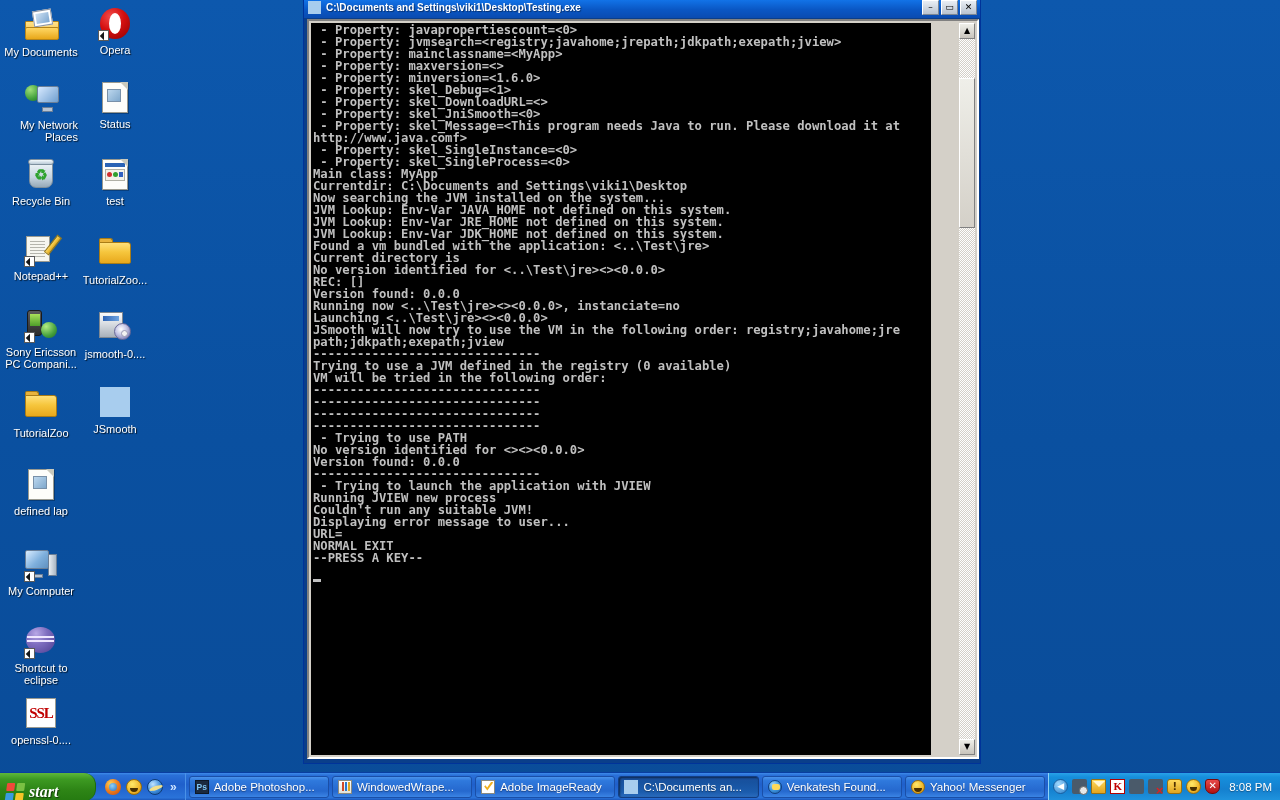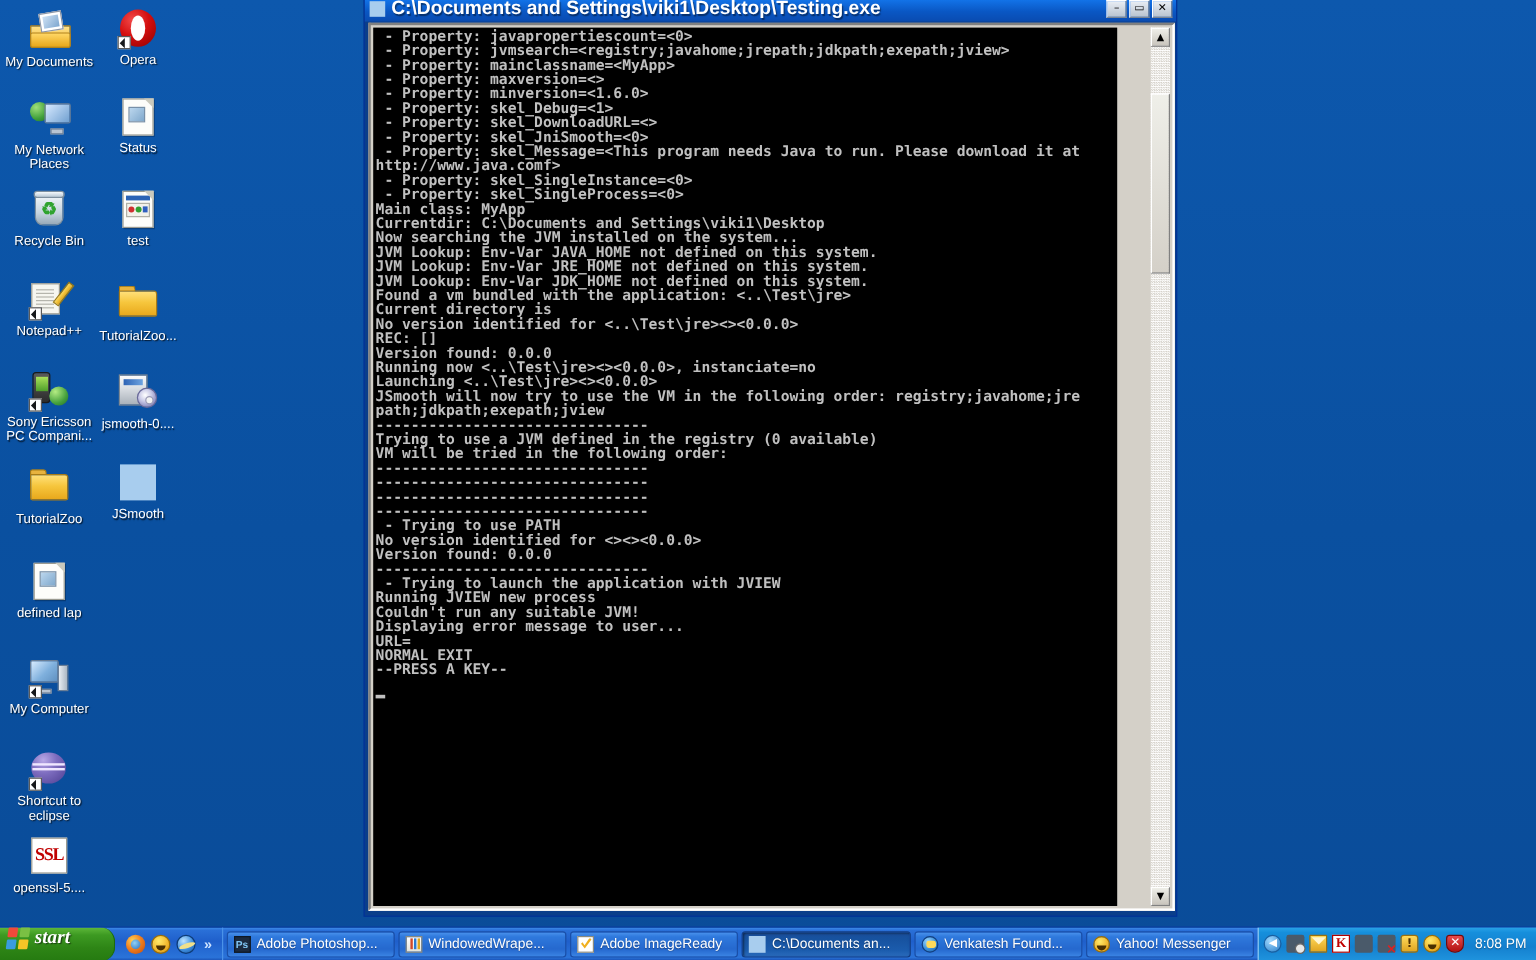--- a/index.html
+++ b/index.html
@@ -277,21 +277,21 @@
     padding-left: 4px;
   }
   #title-icon {
     width: 13px; height: 13px;
     background: #a8cdee;
     margin-right: 5px;
     flex: 0 0 auto;
   }
   #title-text {
     color: #ffffff;
-    font-size: 16px;
+    font-size: 10px;
     font-weight: bold;
     text-shadow: 1px 1px 1px rgba(0,0,0,.45);
     white-space: nowrap;
     overflow: hidden;
     flex: 1 1 auto;
   }
   #title-buttons { display: flex; gap: 2px; padding-right: 3px; flex: 0 0 auto; }
   .tb-btn {
     width: 17px; height: 15px;
     background: linear-gradient(180deg,#e9eef4,#b9c3cf);
@@ -377,21 +377,21 @@
     width: 1280px; height: 28px;
     background: linear-gradient(180deg,#3e8cea 0%,#2a70d8 8%,#1f5fcb 42%,#2a73d9 92%,#1c57bb 100%);
     border-top: 1px solid #0a3ea0;
     display: flex; align-items: stretch;
   }
   #start-button {
     width: 96px; height: 28px;
     background: linear-gradient(180deg,#5eb83a 0%,#3d9a22 22%,#2e8516 60%,#257a10 100%);
     border-right: 1px solid #1d6a0c;
     border-radius: 0 12px 12px 0;
-    display: flex; align-items: flex-start;
+    display: flex; align-items: flex-end;
     padding-left: 6px;
     position: relative;
   }
   #start-flag {
     width: 18px; height: 18px;
     display: grid; grid-template-columns: 1fr 1fr; grid-template-rows: 1fr 1fr;
     gap: 1.5px;
     transform: skewX(-8deg);
     margin-right: 5px;
   }
@@ -443,21 +443,20 @@
   #ql-more {
     color: #cfe4ff; font-size: 12px; font-weight: bold;
     line-height: 28px; padding: 0 2px;
   }
   #task-buttons {
     flex: 1 1 auto;
     display: flex; align-items: center;
     gap: 3px;
     padding: 2px 3px;
     overflow: hidden;
-    justify-content: flex-end;
   }
   .task-btn {
     flex: 0 1 155px;
     min-width: 0;
     height: 22px;
     background: linear-gradient(180deg,#4a93ec 0%,#2f79dd 18%,#2568ce 70%,#3b84e4 100%);
     border: 1px solid #1a4fa8;
     border-radius: 3px;
     display: flex; align-items: center;
     padding: 0 5px;
@@ -628,21 +627,21 @@
     <div class="desk-icon" style="left:77px; top:4px;">
       <div class="glyph">
         <div class="ic-opera">
             <div class="o"></div>
           </div>
         <span class="shortcut-arrow"></span>
       </div>
       <span class="label">Opera</span>
     </div>
 
-    <div class="desk-icon" style="left:3px;  top:78px;">
+    <div class="desk-icon" style="left:3px;  top:78px;text-align:right;">
       <div class="glyph">
         <div class="ic-net">
             <div class="globe"></div>
             <div class="mon"></div>
             <div class="base"></div>
           </div>
       </div>
       <span class="label">My Network Places</span>
     </div>
 
@@ -772,21 +771,21 @@
           </div>
         <span class="shortcut-arrow"></span>
       </div>
       <span class="label">Shortcut to eclipse</span>
     </div>
 
     <div class="desk-icon" style="left:3px;  top:694px;">
       <div class="glyph">
         <div class="ic-ssl">SSL</div>
       </div>
-      <span class="label">openssl-5....</span>
+      <span class="label">openssl-0....</span>
     </div>
 
   </div>
 
   <div id="console-window">
 
     <div id="titlebar">
       <div id="title-icon"></div>
       <div id="title-text">C:\Documents and Settings\viki1\Desktop\Testing.exe</div>
       <div id="title-buttons">

